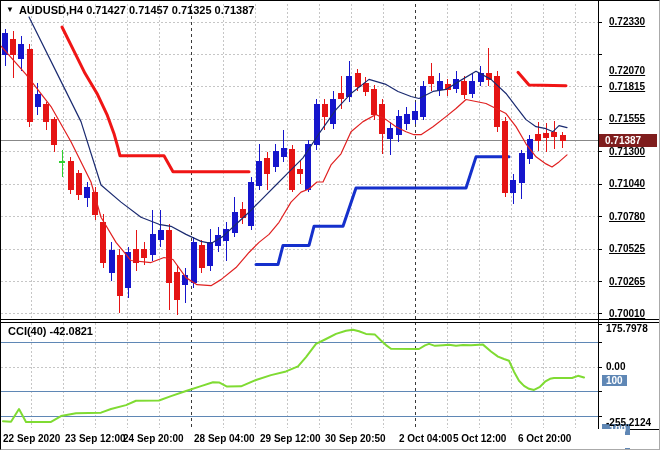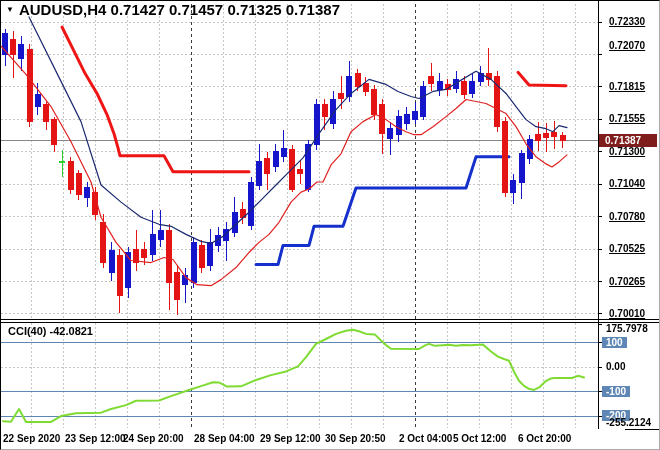--- a/index.html
+++ b/index.html
@@ -1,28 +1,28 @@
 <!DOCTYPE html>
 <html><head>
 <meta charset="utf-8">
 <style>
   html,body{margin:0;padding:0;background:#e8e8e8;font-family:"Liberation Sans",sans-serif;}
   .chart-window{position:relative;width:660px;height:450px;background:#fff;overflow:hidden;
     border-top:1px solid #000;border-left:1px solid #000;border-right:1px solid #aaa;border-bottom:1px solid #aaa;box-sizing:border-box;}
   svg{position:absolute;left:0;top:0;}
   .title-row{position:absolute;left:5px;top:2px;height:13px;display:flex;align-items:center;z-index:5;}
   .tri-icon{font-size:8px;line-height:10px;color:#000;margin-right:5px;}
-  .title-text{font-size:15px;font-weight:700;color:#000;white-space:pre;}
+  .title-text{font-size:11px;font-weight:700;color:#000;white-space:pre;}
   .cci-label{position:absolute;left:7px;top:324px;font-size:11px;font-weight:700;color:#000;z-index:5;}
   .price-scale{position:absolute;left:597px;top:0;width:63px;height:428px;z-index:4;}
   .plabel{position:absolute;left:11px;font-size:10px;font-weight:700;color:#000;white-space:nowrap;text-decoration:underline;}
   .price-box{position:absolute;left:1px;top:0;width:58px;height:13px;background:#7f1d1d;color:#fff;
     font-size:10px;font-weight:700;line-height:13px;padding-left:6px;box-sizing:border-box;z-index:6;}
   .clabel{position:absolute;left:8px;font-size:10px;font-weight:700;color:#000;white-space:nowrap;}
-  .clabel.boxed{left:4px;color:#fff;padding:0 4px;border-radius:0;}
+  .clabel.boxed{left:4px;color:#fff;padding:0 4px;border-radius:0;margin-top:38px;}
   .time-axis{position:absolute;left:0;top:428px;width:624px;height:22px;background:#fff;z-index:4;}
   .tlabel{position:absolute;top:4px;font-size:10px;font-weight:700;color:#000;white-space:nowrap;}
 </style>
 </head>
 <body>
 
 <div class="chart-window">
   <svg id="chart-svg" width="660" height="450">
       <line x1="30" y1="3" x2="30" y2="317" stroke="#c6c6c6" stroke-width="1" shape-rendering="crispEdges" stroke-dasharray="2,2"></line>
       <line x1="30" y1="322" x2="30" y2="427" stroke="#c6c6c6" stroke-width="1" shape-rendering="crispEdges" stroke-dasharray="2,2"></line>
@@ -398,21 +398,21 @@
   <div class="title-row">
     <span class="tri-icon">▼</span>
     <span class="title-text">AUDUSD,H4 0.71427 0.71457 0.71325 0.71387</span>
   </div>
 
   <div class="cci-label">CCI(40) -42.0821</div>
 
   <div class="price-scale" id="price-scale">
     <div class="price-box" id="price-box" style="top: 133.129px;">0.71387</div>
   <span class="plabel" style="top: 15px;">0.72330</span>
-      <span class="plabel" style="top: 39px;">0.72070</span>
+      <span class="plabel" style="top: 64px;">0.72070</span>
       <span class="plabel" style="top: 79.787px;">0.71815</span>
       <span class="plabel" style="top: 112.495px;">0.71555</span>
       <span class="plabel" style="top: 144.574px;">0.71300</span>
       <span class="plabel" style="top: 177.282px;">0.71040</span>
       <span class="plabel" style="top: 209.99px;">0.70780</span>
       <span class="plabel" style="top: 242.069px;">0.70525</span>
       <span class="plabel" style="top: 274.777px;">0.70265</span>
       <span class="plabel" style="top: 306.856px;">0.70010</span>
       <span class="clabel" style="top: 322px;">175.7978</span>
       <span class="clabel boxed" style="top: 335.91px; background: rgb(95, 135, 181);">100</span>

